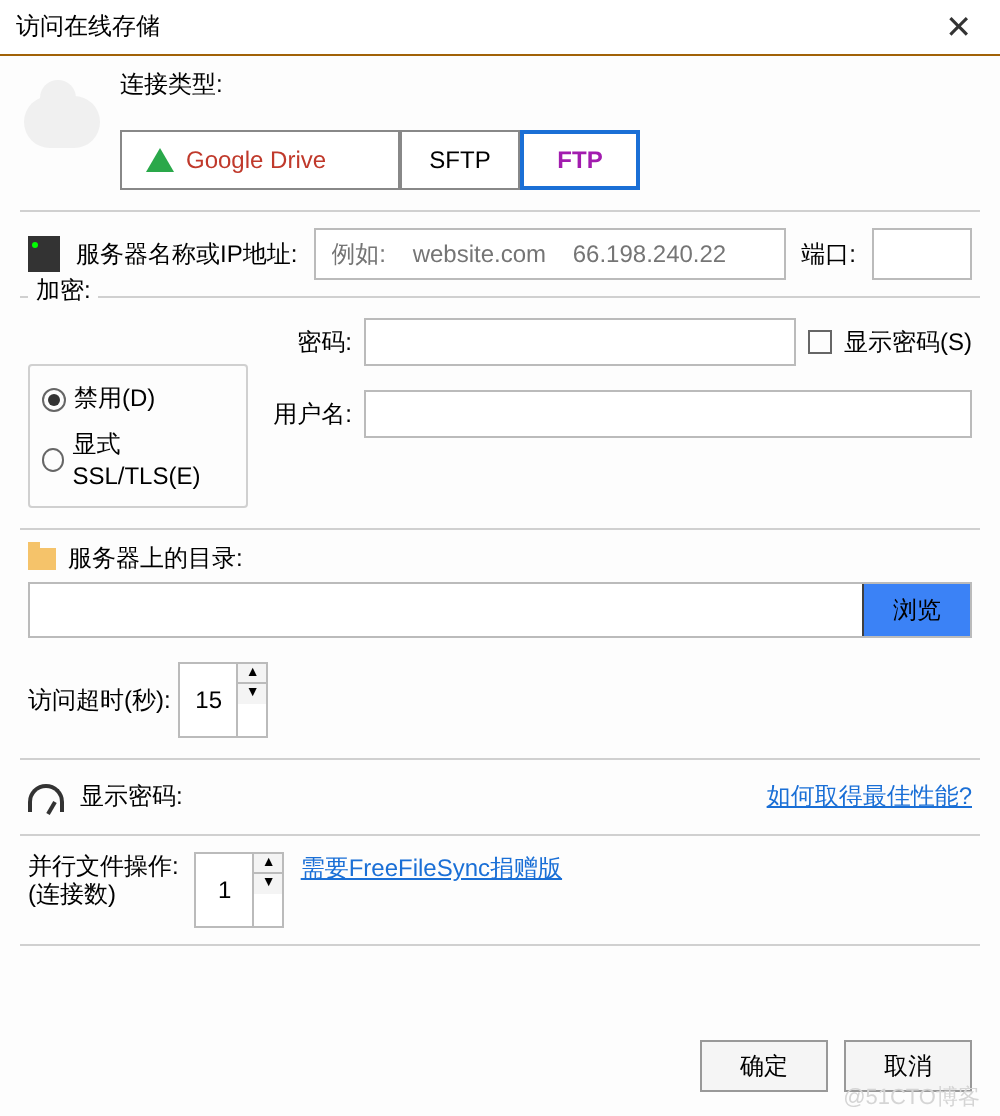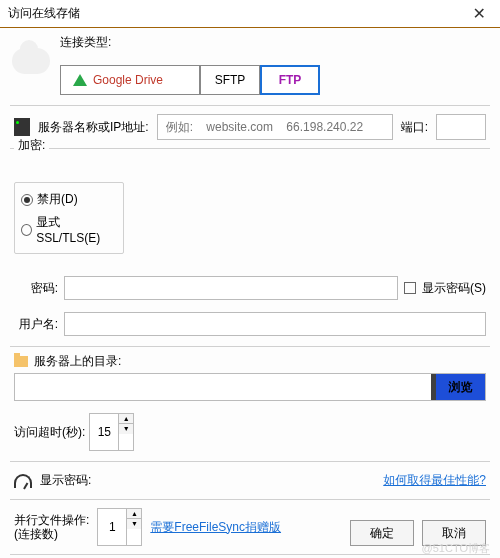--- a/index.html
+++ b/index.html
@@ -16,49 +16,49 @@
 .tab.sftp { min-width: 60px; justify-content: center; }
 .tab.ftp  { min-width: 60px; justify-content: center; border: 2px solid #1a6fd6; color: #a21caf; font-weight: bold; }
 .hr { height: 1px; background: #d0d0d0; margin: 0 10px; }
 .red-box { border: 2px solid #e60000; }
 .row { display: flex; align-items: center; padding: 8px 14px; gap: 8px; }
 .server-icon { width: 16px; height: 18px; background: #333; position: relative; }
 .server-icon::after{content:"";position:absolute;left:2px;top:3px;width:3px;height:3px;background:#0f0;border-radius:50%;}
 .label { color: #000; }
 .host-input { flex: 1; height: 26px; border: 1px solid #bbb; color: #888; padding: 0 8px; background: #fff; }
 .port-input { width: 50px; height: 26px; border: 1px solid #bbb; padding: 0 4px; background: #fff; }
-.two-col { display: flex; padding: 6px 14px 10px; gap: 18px; flex-direction: column; }
+.two-col { display: flex; padding: 6px 14px 10px; gap: 8px; }
 .enc-group { width: 110px; border: 1px solid #d0d0d0; border-radius: 2px; padding: 8px 6px; display: flex; flex-direction: column; gap: 6px; margin-top: 22px; }
 .enc-title { position: relative; top: -18px; background: #fdfdfd; padding: 0 4px; width: fit-content; margin-bottom: -12px; }
 .radio-opt { display: flex; align-items: center; gap: 4px; }
 .radio-dot { width: 12px; height: 12px; border-radius: 50%; border: 1px solid #666; display: inline-block; position: relative; }
 .radio-dot.checked::after { content:""; position:absolute; width:6px; height:6px; background:#333; border-radius:50%; top:2px; left:2px; }
 .cred-col { flex: 1; display: flex; flex-direction: column; gap: 12px; padding-top: 4px; }
 .cred-row { display: flex; align-items: center; gap: 6px; }
 .cred-row .label { width: 44px; text-align: right; }
 .txt-input { flex: 1; height: 24px; border: 1px solid #bbb; background: #fff; }
 .chk { width: 12px; height: 12px; border: 1px solid #666; display: inline-block; }
 .dir-section { padding: 6px 14px 8px; }
 .dir-hdr { display: flex; align-items: center; gap: 6px; margin-bottom: 3px; }
 .folder-icon { width: 14px; height: 11px; background: #f5c36a; position: relative; }
 .folder-icon::before{content:"";position:absolute;top:-3px;left:0;width:6px;height:3px;background:#f5c36a;}
 .dir-box { display: flex; border: 1px solid #bbb; height: 28px; background: #fff; }
 .dir-box input { flex: 1; border: none; padding: 0 6px; }
-.browse-btn { width: 54px; border-left: 5px solid #404040; background: #1d4ed8; display: flex; align-items: center; justify-content: center; font-weight: bold; }
+.browse-btn { width: 54px; border-left: 1px solid #404040; background: #3b82f6; display: flex; align-items: center; justify-content: center; }
 .timeout-row { display: flex; align-items: center; gap: 4px; padding: 4px 14px 10px; }
 .spinner { display: flex; border: 1px solid #bbb; height: 38px; background: #fff; }
 .spinner input { width: 28px; border: none; text-align: center; }
 .spin-btns { display: flex; flex-direction: column; border-left: 1px solid #bbb; }
 .spin-btns div { width: 14px; height: 10px; font-size: 7px; text-align: center; line-height: 9px; border-bottom: 1px solid #bbb; background:#f4f4f4; }
 .spin-btns div:last-child{border-bottom:none;}
 .perf-row { display: flex; align-items: center; justify-content: space-between; padding: 10px 14px; }
 .gauge-icon { width: 18px; height: 14px; border: 2px solid #333; border-bottom: none; border-radius: 14px 14px 0 0; position: relative; }
 .gauge-icon::after{content:"";position:absolute;width:2px;height:7px;background:#333;left:7px;bottom:-1px;transform:rotate(30deg);transform-origin:bottom;}
 .link { color: #1a6fd6; text-decoration: underline; cursor: pointer; }
-.parallel-row { display: flex; align-items: center; gap: 8px; padding: 8px 14px; }
+.parallel-row { display: flex; gap: 8px; padding: 8px 14px; }
 .par-label { display: flex; flex-direction: column; line-height: 14px; }
 .button-bar { position: absolute; bottom: 12px; right: 14px; display: flex; gap: 8px; }
 .btn { width: 64px; height: 26px; border: 1px solid #999; background: #f5f5f5; display: flex; align-items: center; justify-content: center; cursor: pointer; }
 .watermark { position: absolute; right: 10px; bottom: 2px; color: #d5d5d5; font-size: 11px; }
 .gdrive-tri { width:0; height:0; border-left:7px solid transparent; border-right:7px solid transparent; border-bottom:12px solid #2aa84a; position:relative; }
 </style>
 </head>
 <body>
 
 <div class="titlebar">

